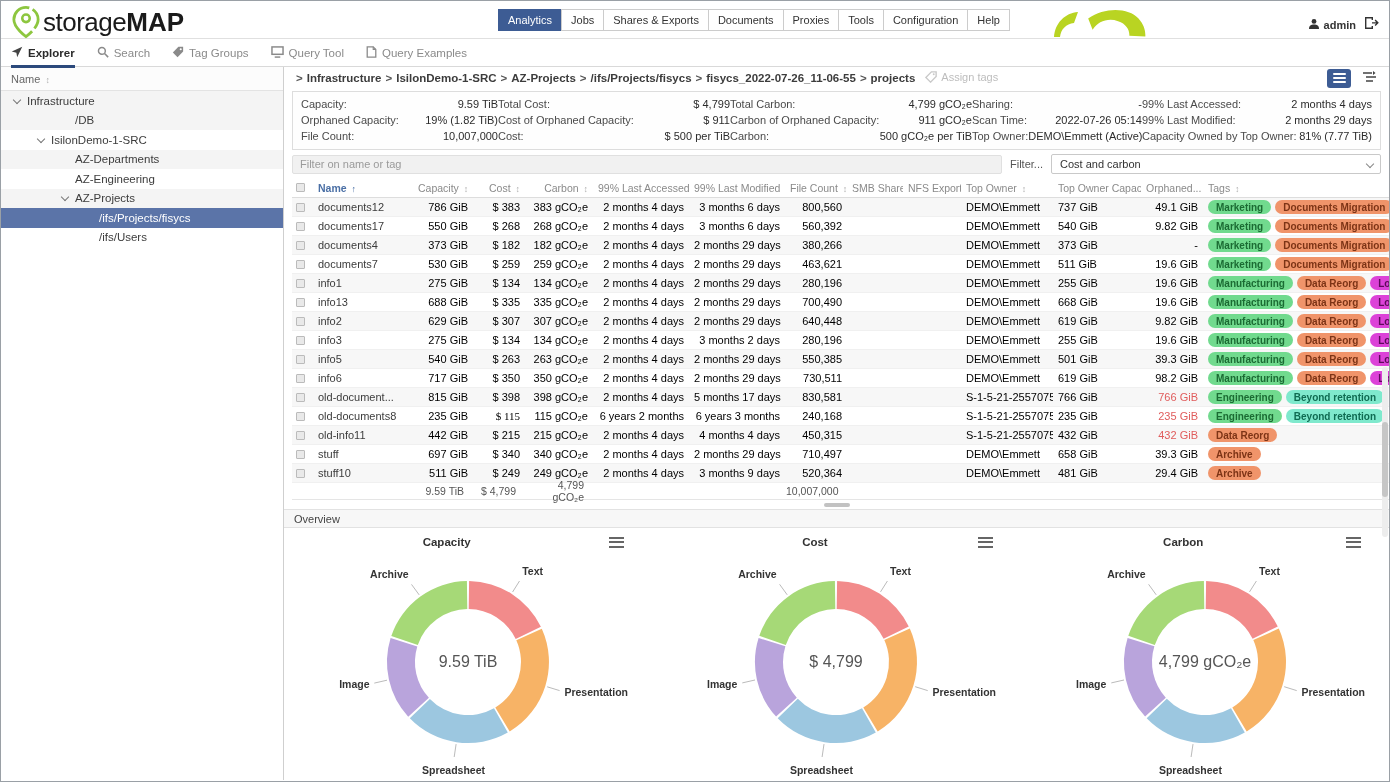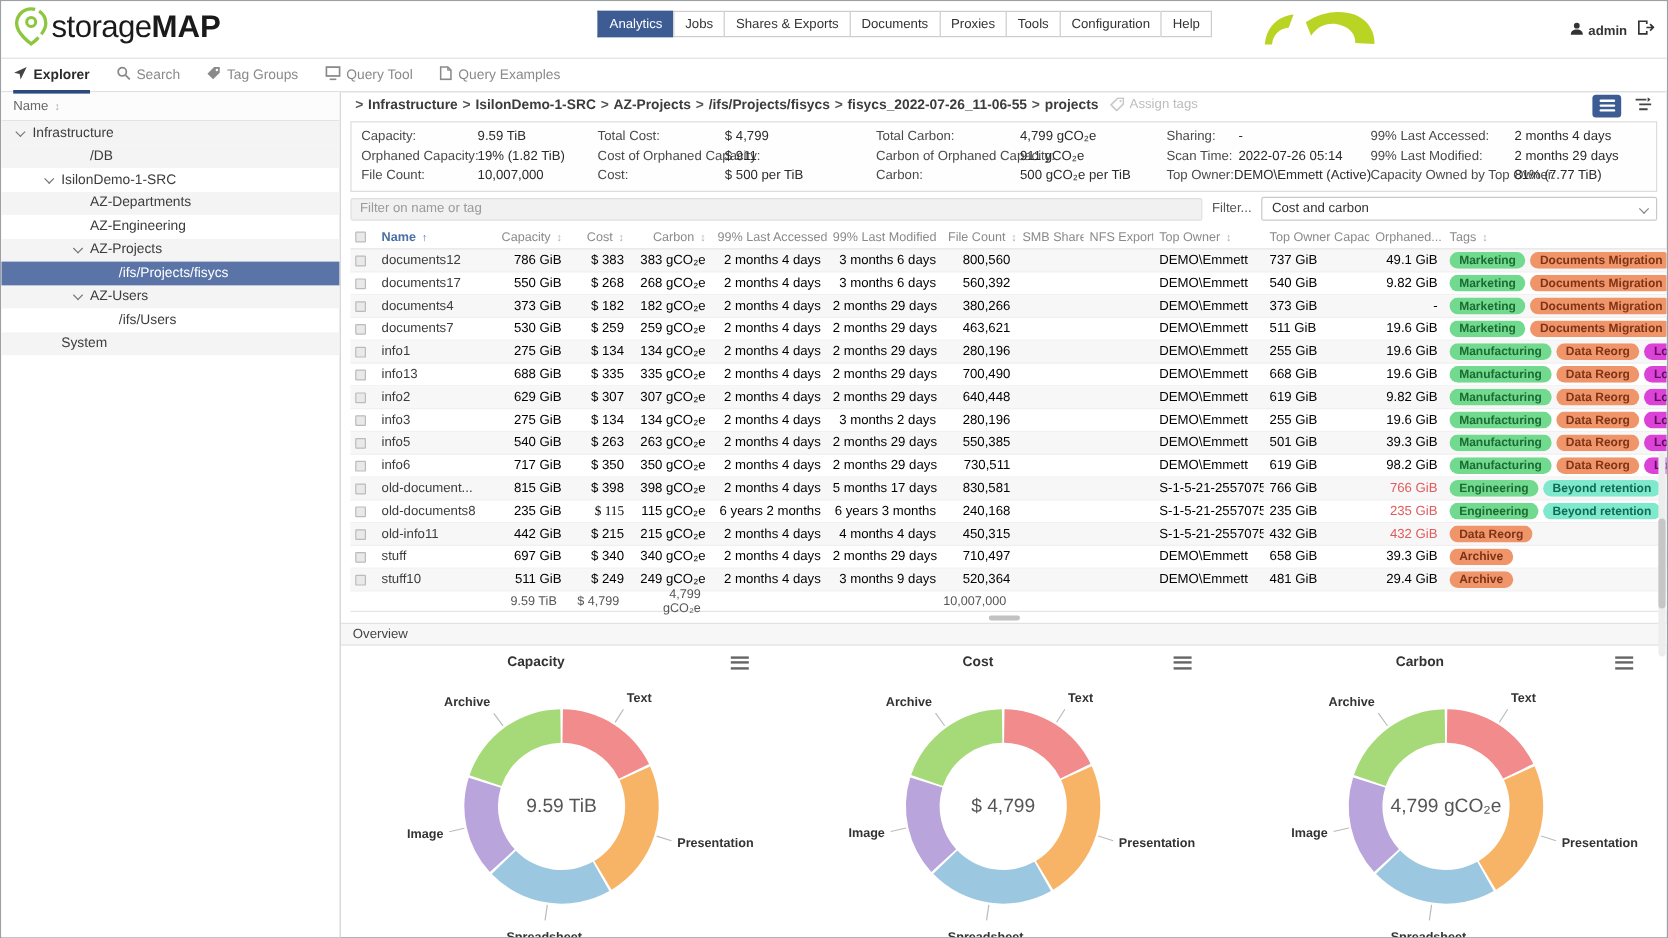--- a/index.html
+++ b/index.html
@@ -1,21 +1,21 @@
 <!DOCTYPE html>
 <html><head>
 <meta charset="utf-8">
 <style>
   * { box-sizing: border-box; margin: 0; padding: 0; }
   html,body { background:#e2e2e2; }
   body { font-family:"Liberation Sans","DejaVu Sans",sans-serif; }
   #app { position:relative; width:1390px; height:782px; background:#fff; border:1px solid #9aa0a6; overflow:hidden; }
 
   
-  .hdr { position:relative; height:48px; border-bottom:1px solid #e0e0e0; background:#fff; }
+  .hdr { position:relative; height:38px; border-bottom:1px solid #e0e0e0; background:#fff; }
   .brand { position:absolute; left:10px; top:4px; display:flex; align-items:center; gap:2px; }
   .brand svg { display:block; }
   .brand-text { font-size:26px; letter-spacing:-0.5px; color:#1a1a1a; }
   .brand-text .light { font-weight:300; }
   .brand-text .bold { font-weight:800; letter-spacing:0; }
   .nav { position:absolute; left:497px; top:8px; display:flex; }
   .nav-tab { font-size:11px; color:#333; background:#fff; border:1px solid #ccc; border-right:none; padding:4px 9px; cursor:pointer; white-space:nowrap; }
   .nav-tab:last-child { border-right:1px solid #ccc; }
   .nav-tab.active { background:#3d5c94; border-color:#3d5c94; color:#fff; }
   .hdr-right { position:absolute; right:10px; top:6px; display:flex; align-items:center; gap:8px; }
@@ -47,21 +47,21 @@
   .assign { display:flex; align-items:flex-start; gap:4px; margin-left:10px; font-size:11px; color:#bdbdbd; }
   .view-toggles { margin-left:auto; display:flex; gap:6px; align-items:center; }
   .vt-btn { width:24px; height:19px; border-radius:3px; display:flex; align-items:center; justify-content:center; cursor:pointer; }
   .vt-btn.sel { background:#3d5c94; }
   .vt-bars { width:13px; }
   .vt-bars div { height:2px; background:#fff; margin:2px 0; border-radius:1px; }
 
   
   .summary { margin:2px 8px 4px 8px; border:1px solid #ddd; background:#fefefe; display:flex; padding:6px 8px; }
   .sum-col { display:flex; flex-direction:column; gap:3px; }
-  .sum-line { display:flex; font-size:11px; line-height:13px; white-space:nowrap; }
+  .sum-line { display:flex; font-size:11px; line-height:13px; white-space:nowrap;justify-content:space-between; }
   .sum-line .lbl { color:#4a4a4a; }
   .sum-line .val { color:#2b2b2b; }
   .sc1 { width:197px; } .sc1 .lbl { width:97px; }
   .sc2 { width:232px; } .sc2 .lbl { width:106px; }
   .sc3 { width:242px; } .sc3 .lbl { width:120px; }
   .sc4 { width:170px; } .sc4 .lbl { width:60px; }
   .sc5 { flex:1; } .sc5 .lbl { width:120px; }
 
   
   .filter-row { display:flex; align-items:center; margin:2px 8px 0 8px; gap:8px; }
@@ -215,31 +215,23 @@
             <span>AZ-Engineering</span>
           </div>
           <div class="tree-row alt" style="padding-left: 60px;">
             <span class="chev exp"></span>
             <span>AZ-Projects</span>
           </div>
           <div class="tree-row selected" style="padding-left: 84px;">
             <span class="chev"></span>
             <span>/ifs/Projects/fisycs</span>
           </div>
-          <div class="tree-row alt" style="padding-left: 60px;">
-            <span class="chev exp"></span>
-            <span>AZ-Users</span>
-          </div>
           <div class="tree-row" style="padding-left: 84px;">
             <span class="chev"></span>
             <span>/ifs/Users</span>
-          </div>
-          <div class="tree-row alt" style="padding-left: 36px;">
-            <span class="chev"></span>
-            <span>System</span>
           </div>
         </div>
     </div>
 
     <div class="main">
 
       <div class="crumb-row">
         <span class="crumbs" id="crumbs"><span class="sep">&gt;</span><span>Infrastructure</span><span class="sep">&gt;</span><span>IsilonDemo-1-SRC</span><span class="sep">&gt;</span><span>AZ-Projects</span><span class="sep">&gt;</span><span>/ifs/Projects/fisycs</span><span class="sep">&gt;</span><span>fisycs_2022-07-26_11-06-55</span><span class="sep">&gt;</span><span>projects</span></span>
         <span class="assign">
           <span>

